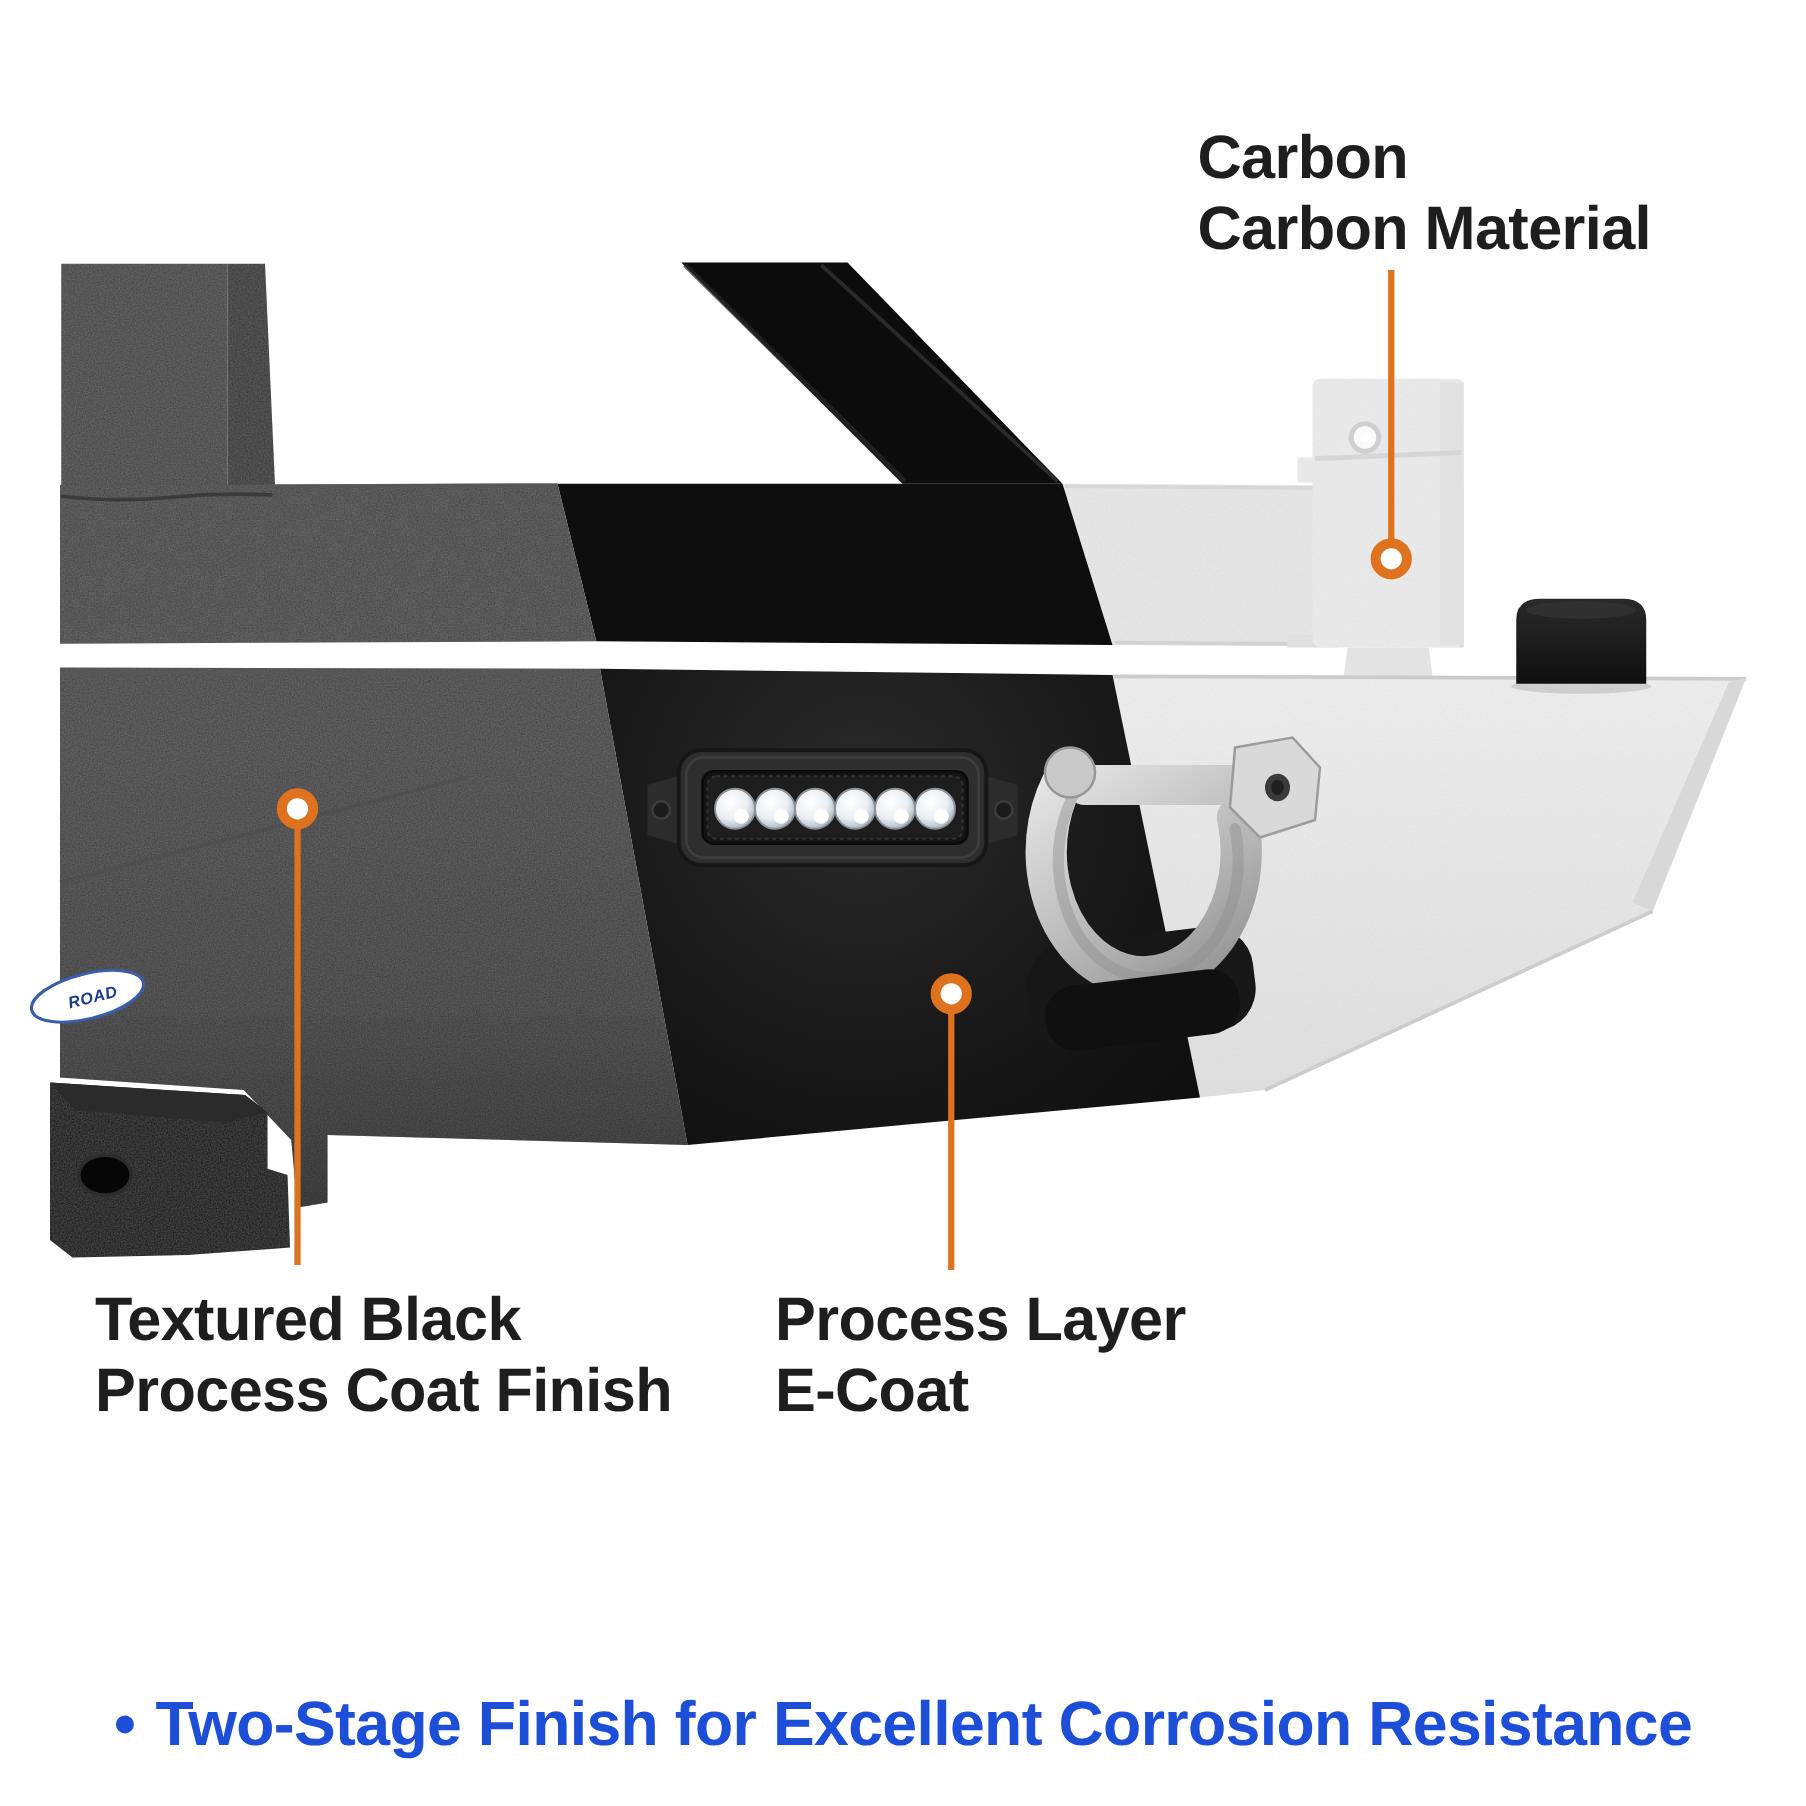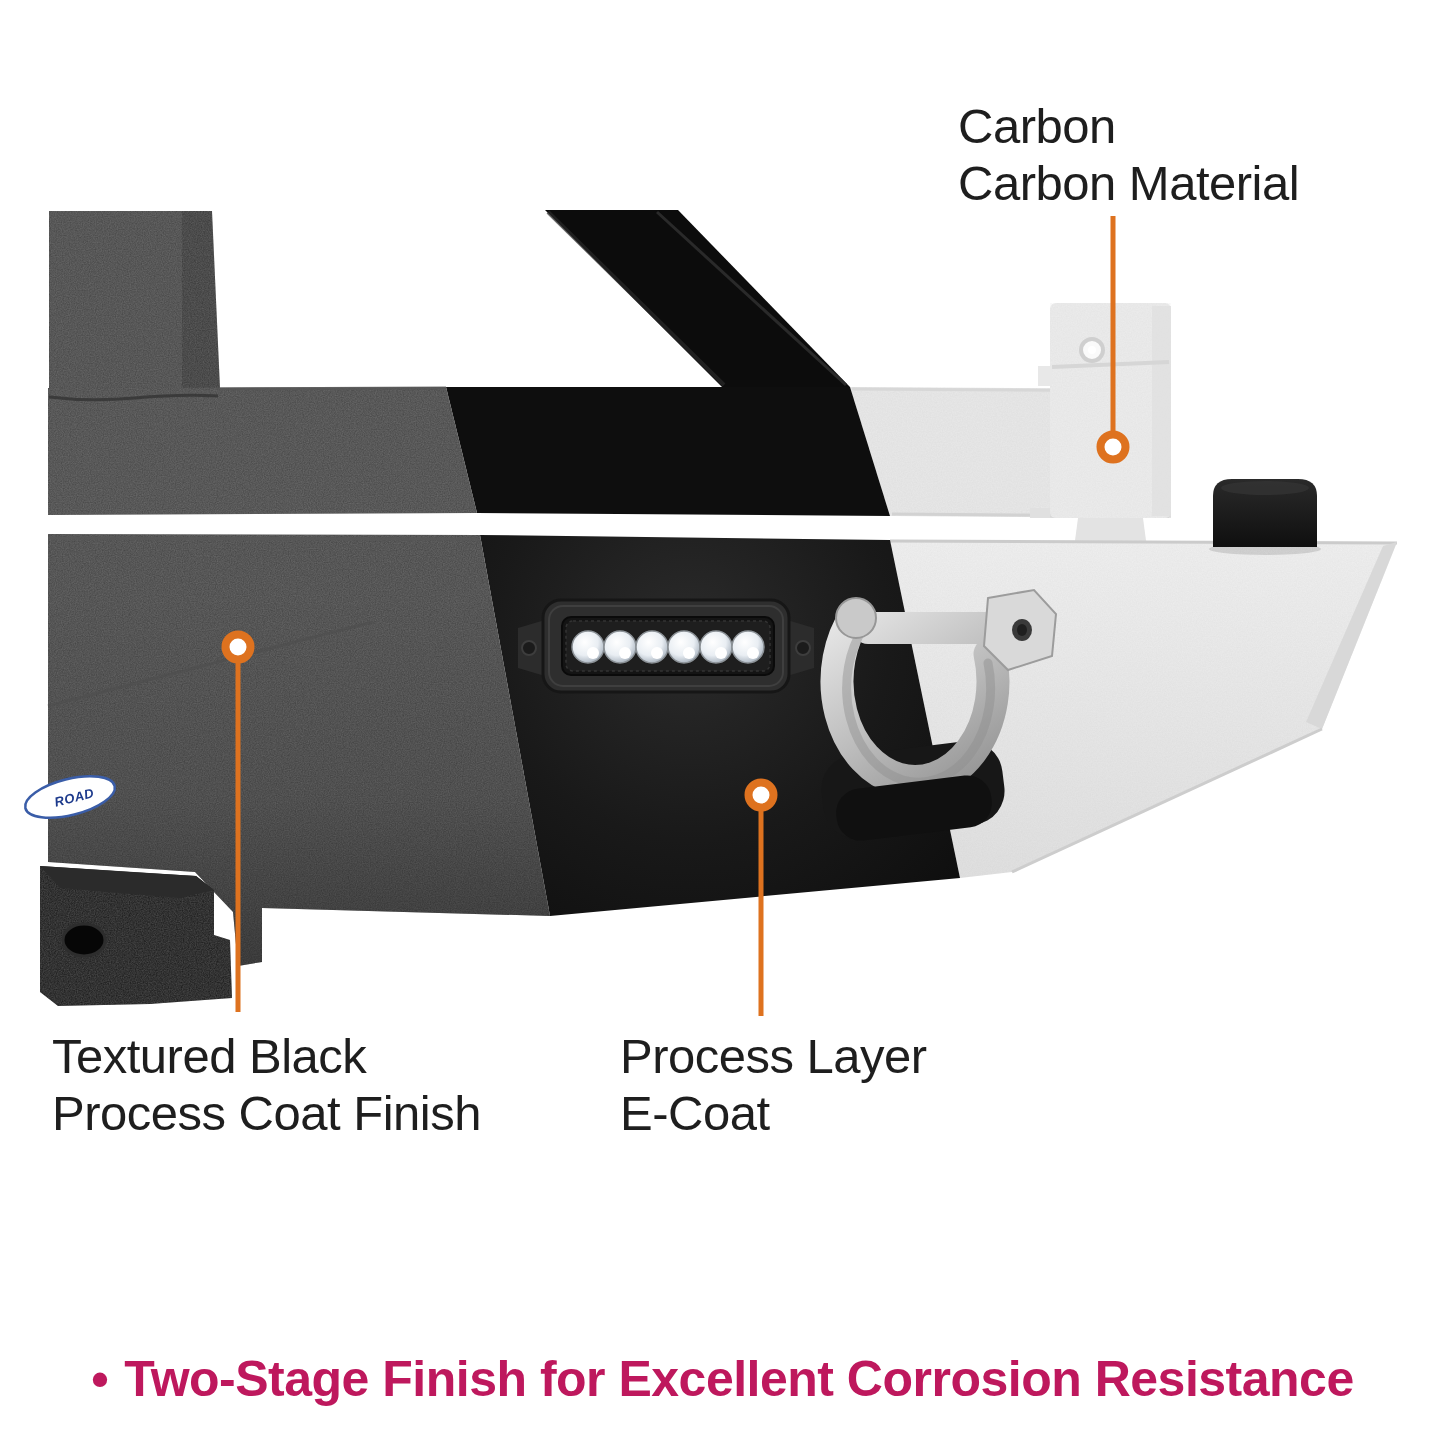--- a/index.html
+++ b/index.html
@@ -1,24 +1,24 @@
 <!DOCTYPE html>
 <html><head>
 <meta charset="utf-8">
 <style>
   html,body{margin:0;padding:0;background:#ffffff;}
   body{width:1445px;height:1445px;position:relative;overflow:hidden;
        font-family:"Liberation Sans", sans-serif;}
   .canvas{position:absolute;inset:0;width:1445px;height:1445px;}
   .art{position:absolute;left:0;top:0;}
-  .callout{position:absolute;color:#1e1e1e;font-weight:normal;font-size:49px;
+  .callout{position:absolute;color:#1e1e1e;font-weight:bold;font-size:49px;
            line-height:57px;letter-spacing:-0.5px;white-space:nowrap;}
   .callout-line{display:block;}
   .footer{position:absolute;left:0;right:0;top:1350px;text-align:center;
-          font-weight:bold;font-size:50px;letter-spacing:-0.5px;color:#be185d;
+          font-weight:bold;font-size:50px;letter-spacing:-0.5px;color:#1d4ed8;
           white-space:nowrap;}
   .footer .bullet{margin-right:16px;}
 </style>
 </head>
 <body>
 
 <div class="canvas">
 
 <svg class="art" width="1445" height="1445" viewBox="0 0 1445 1445">
   <defs>
@@ -183,21 +183,21 @@
     <line x1="761" y1="808" x2="761" y2="1016"></line>
     <circle cx="761" cy="795" r="12.5" fill="#ffffff" stroke-width="8"></circle>
   </g>
 </svg>
 
 <div class="callout" style="left:958px;top:98px;">
   <span class="callout-line">Carbon</span>
   <span class="callout-line">Carbon Material</span>
 </div>
 
-<div class="callout" style="left:52px;top:1028px;">
+<div class="callout" style="left:76px;top:1028px;">
   <span class="callout-line">Textured Black</span>
   <span class="callout-line">Process Coat Finish</span>
 </div>
 
 <div class="callout" style="left:620px;top:1028px;">
   <span class="callout-line">Process Layer</span>
   <span class="callout-line">E-Coat</span>
 </div>
 
 <div class="footer">

